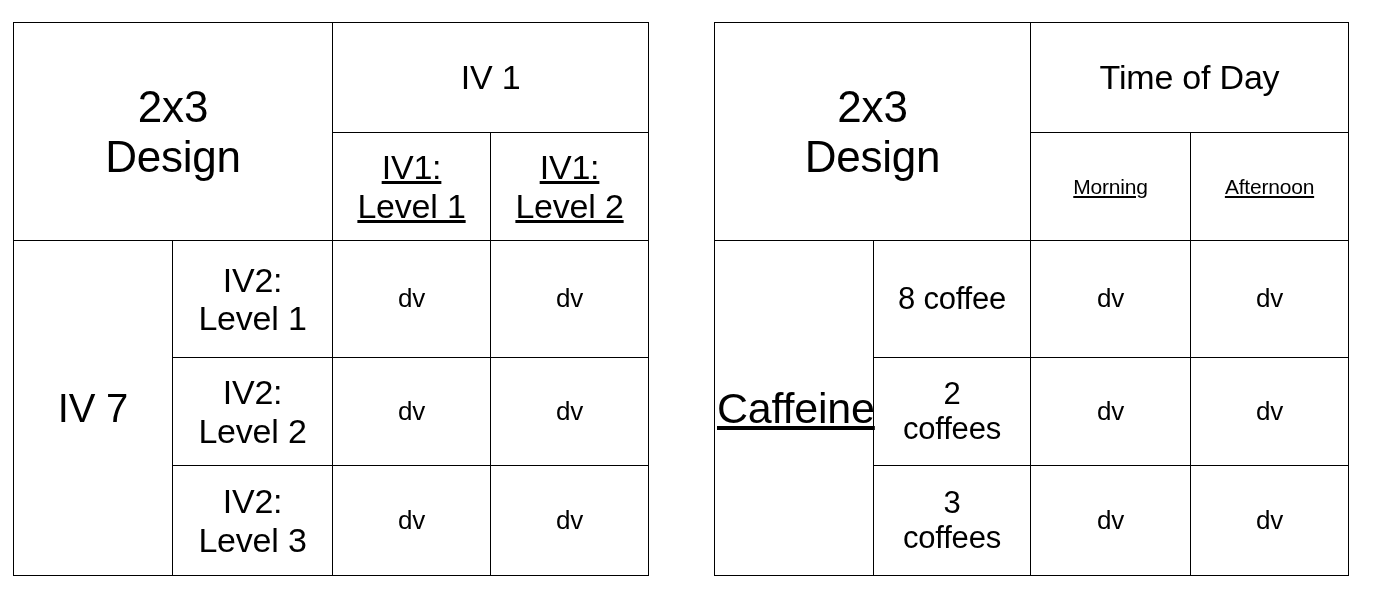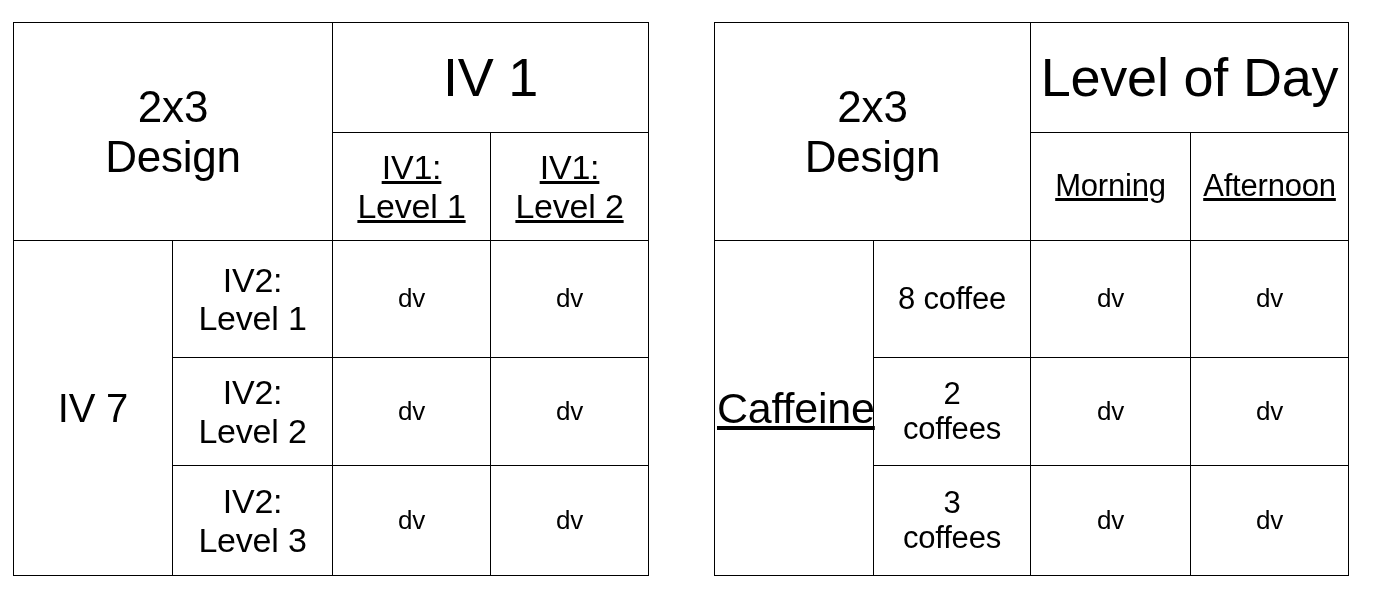--- a/index.html
+++ b/index.html
@@ -57,30 +57,30 @@
   .r-body2 { height: 108px; }
   .r-body3 { height: 110px; }
 
   
   .corner-title {
     font-size: 44px;
     line-height: 1.18;
     letter-spacing: -0.5px;
   }
   .top-header {
-    font-size: 54px;
+    font-size: 34px;
     letter-spacing: -0.3px;
   }
   .sub-header {
     font-size: 34px;
     letter-spacing: -0.3px;
     text-decoration: underline;
   }
   .sub-header.small {
-    font-size: 31px;
+    font-size: 21px;
   }
   .row-group {
     font-size: 40px;
     letter-spacing: -0.3px;
   }
   .row-group.small {
     font-size: 43px;
     text-decoration: underline;
   }
   .row-level {
@@ -180,21 +180,21 @@
         <col class="c3">
         <col class="c4">
     </colgroup>
     <tbody>
       <tr class="r-head1">
         <td class="corner-title" colspan="2" rowspan="2">
           <span>2x3</span><br>
           <span>Design</span>
         </td>
         <td class="top-header" colspan="2">
-          <span>Level of Day</span>
+          <span>Time of Day</span>
         </td>
       </tr>
 
       <tr class="r-head2">
         <td class="sub-header small">
           <span>Morning</span>
         </td>
         <td class="sub-header small">
           <span>Afternoon</span>
         </td>

